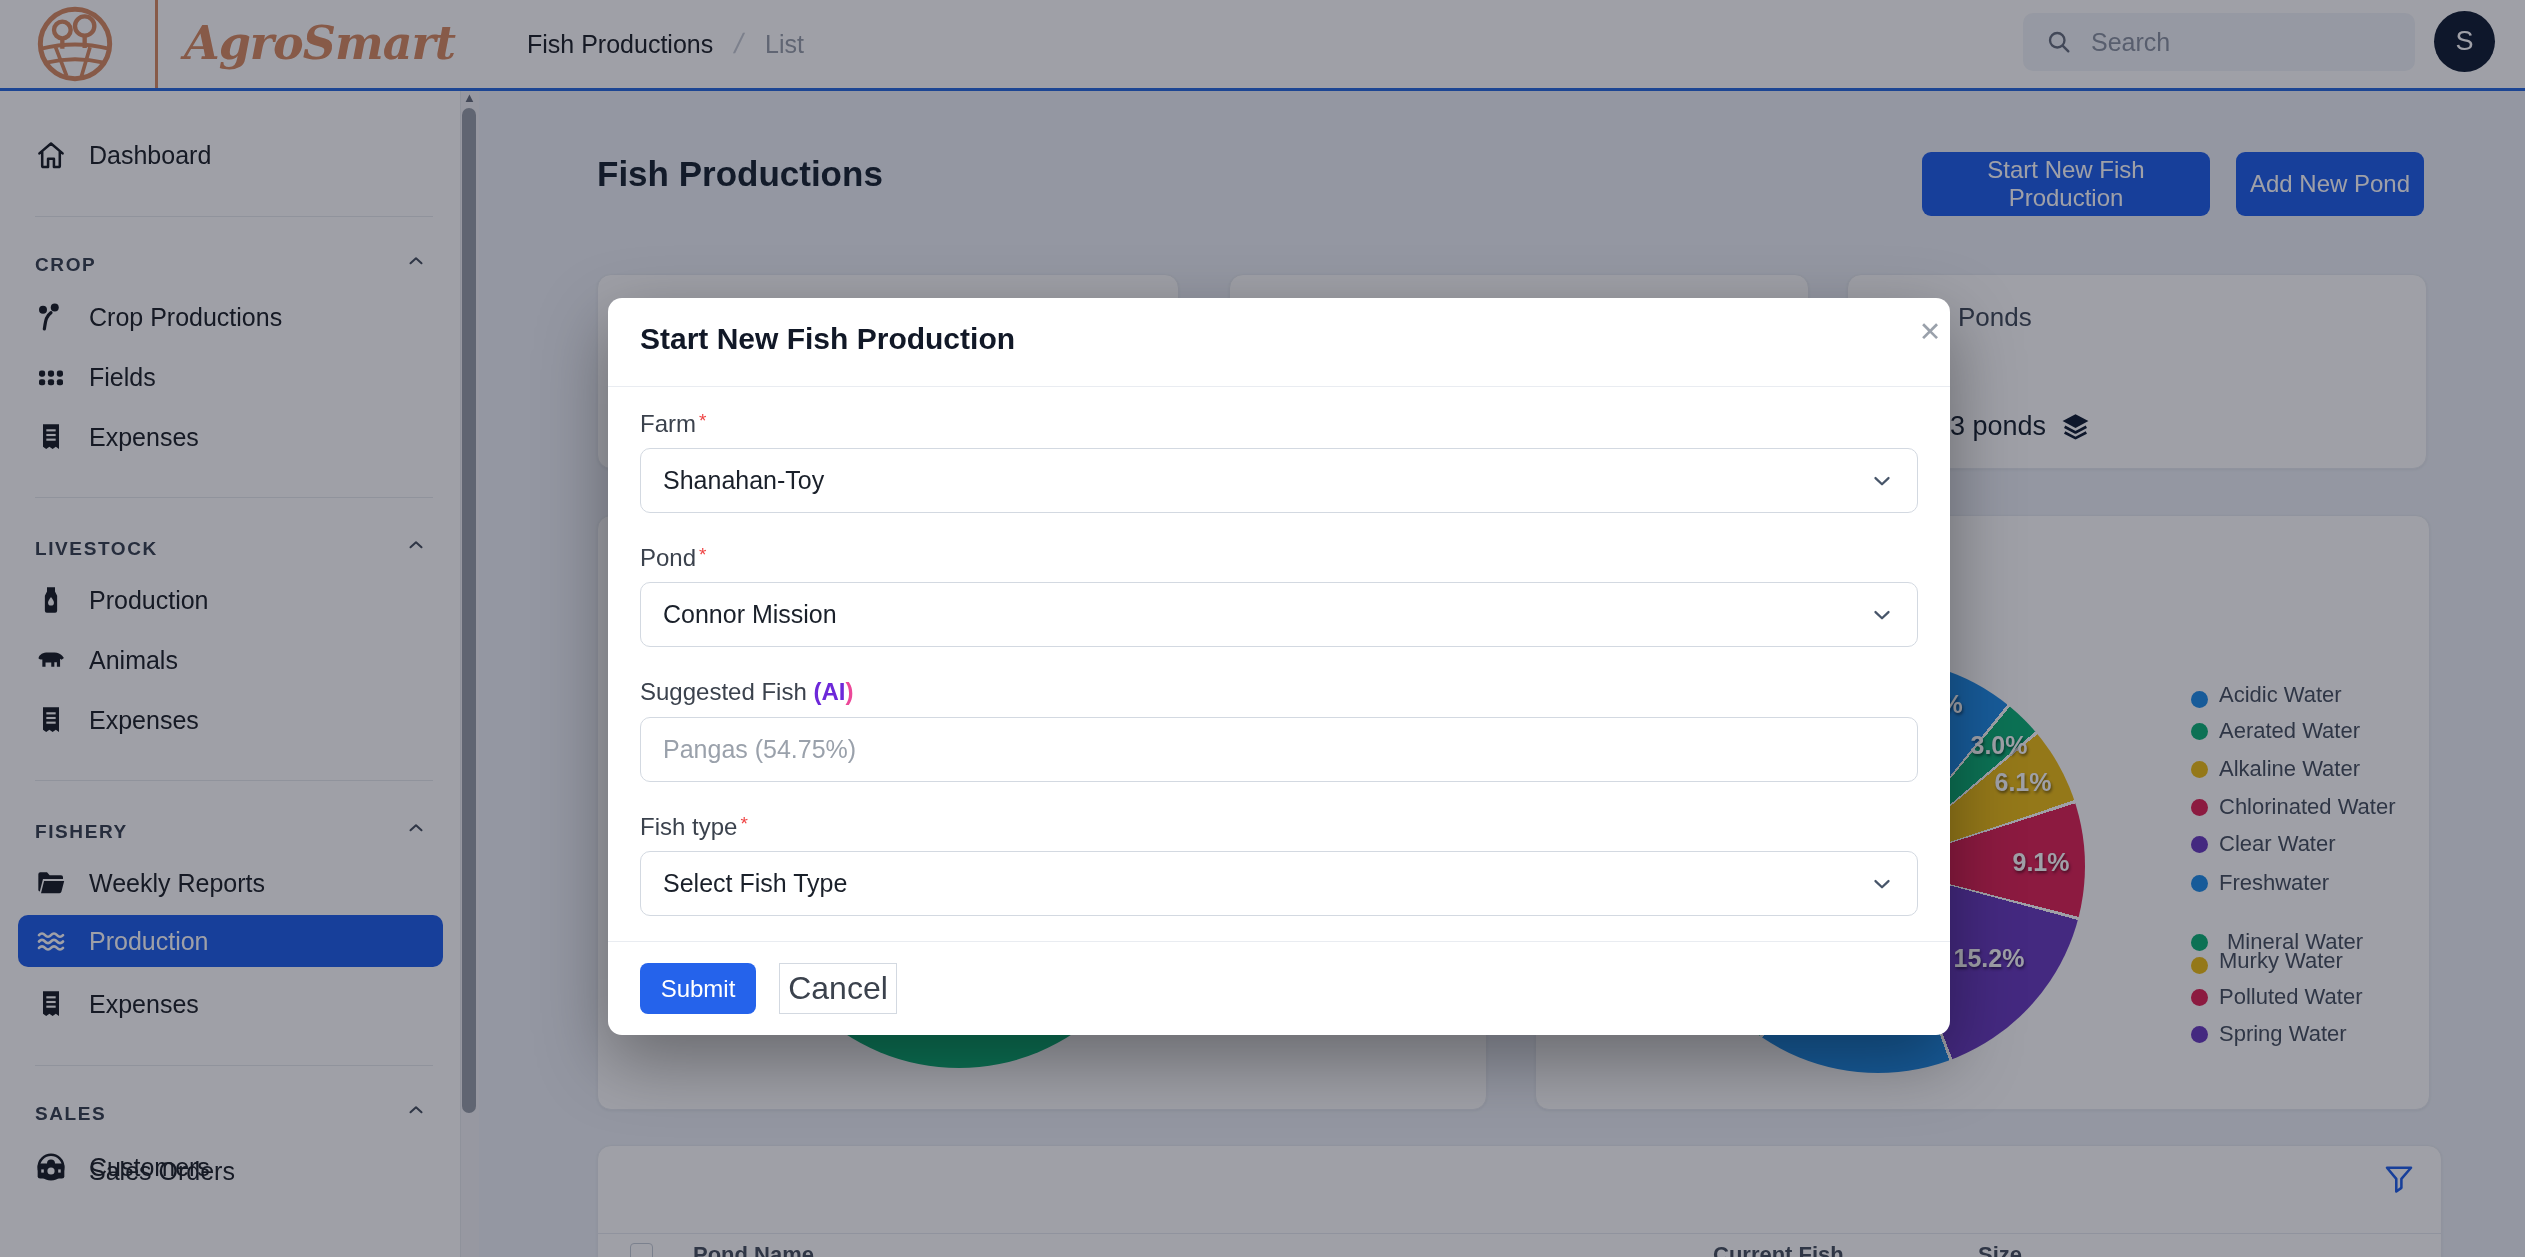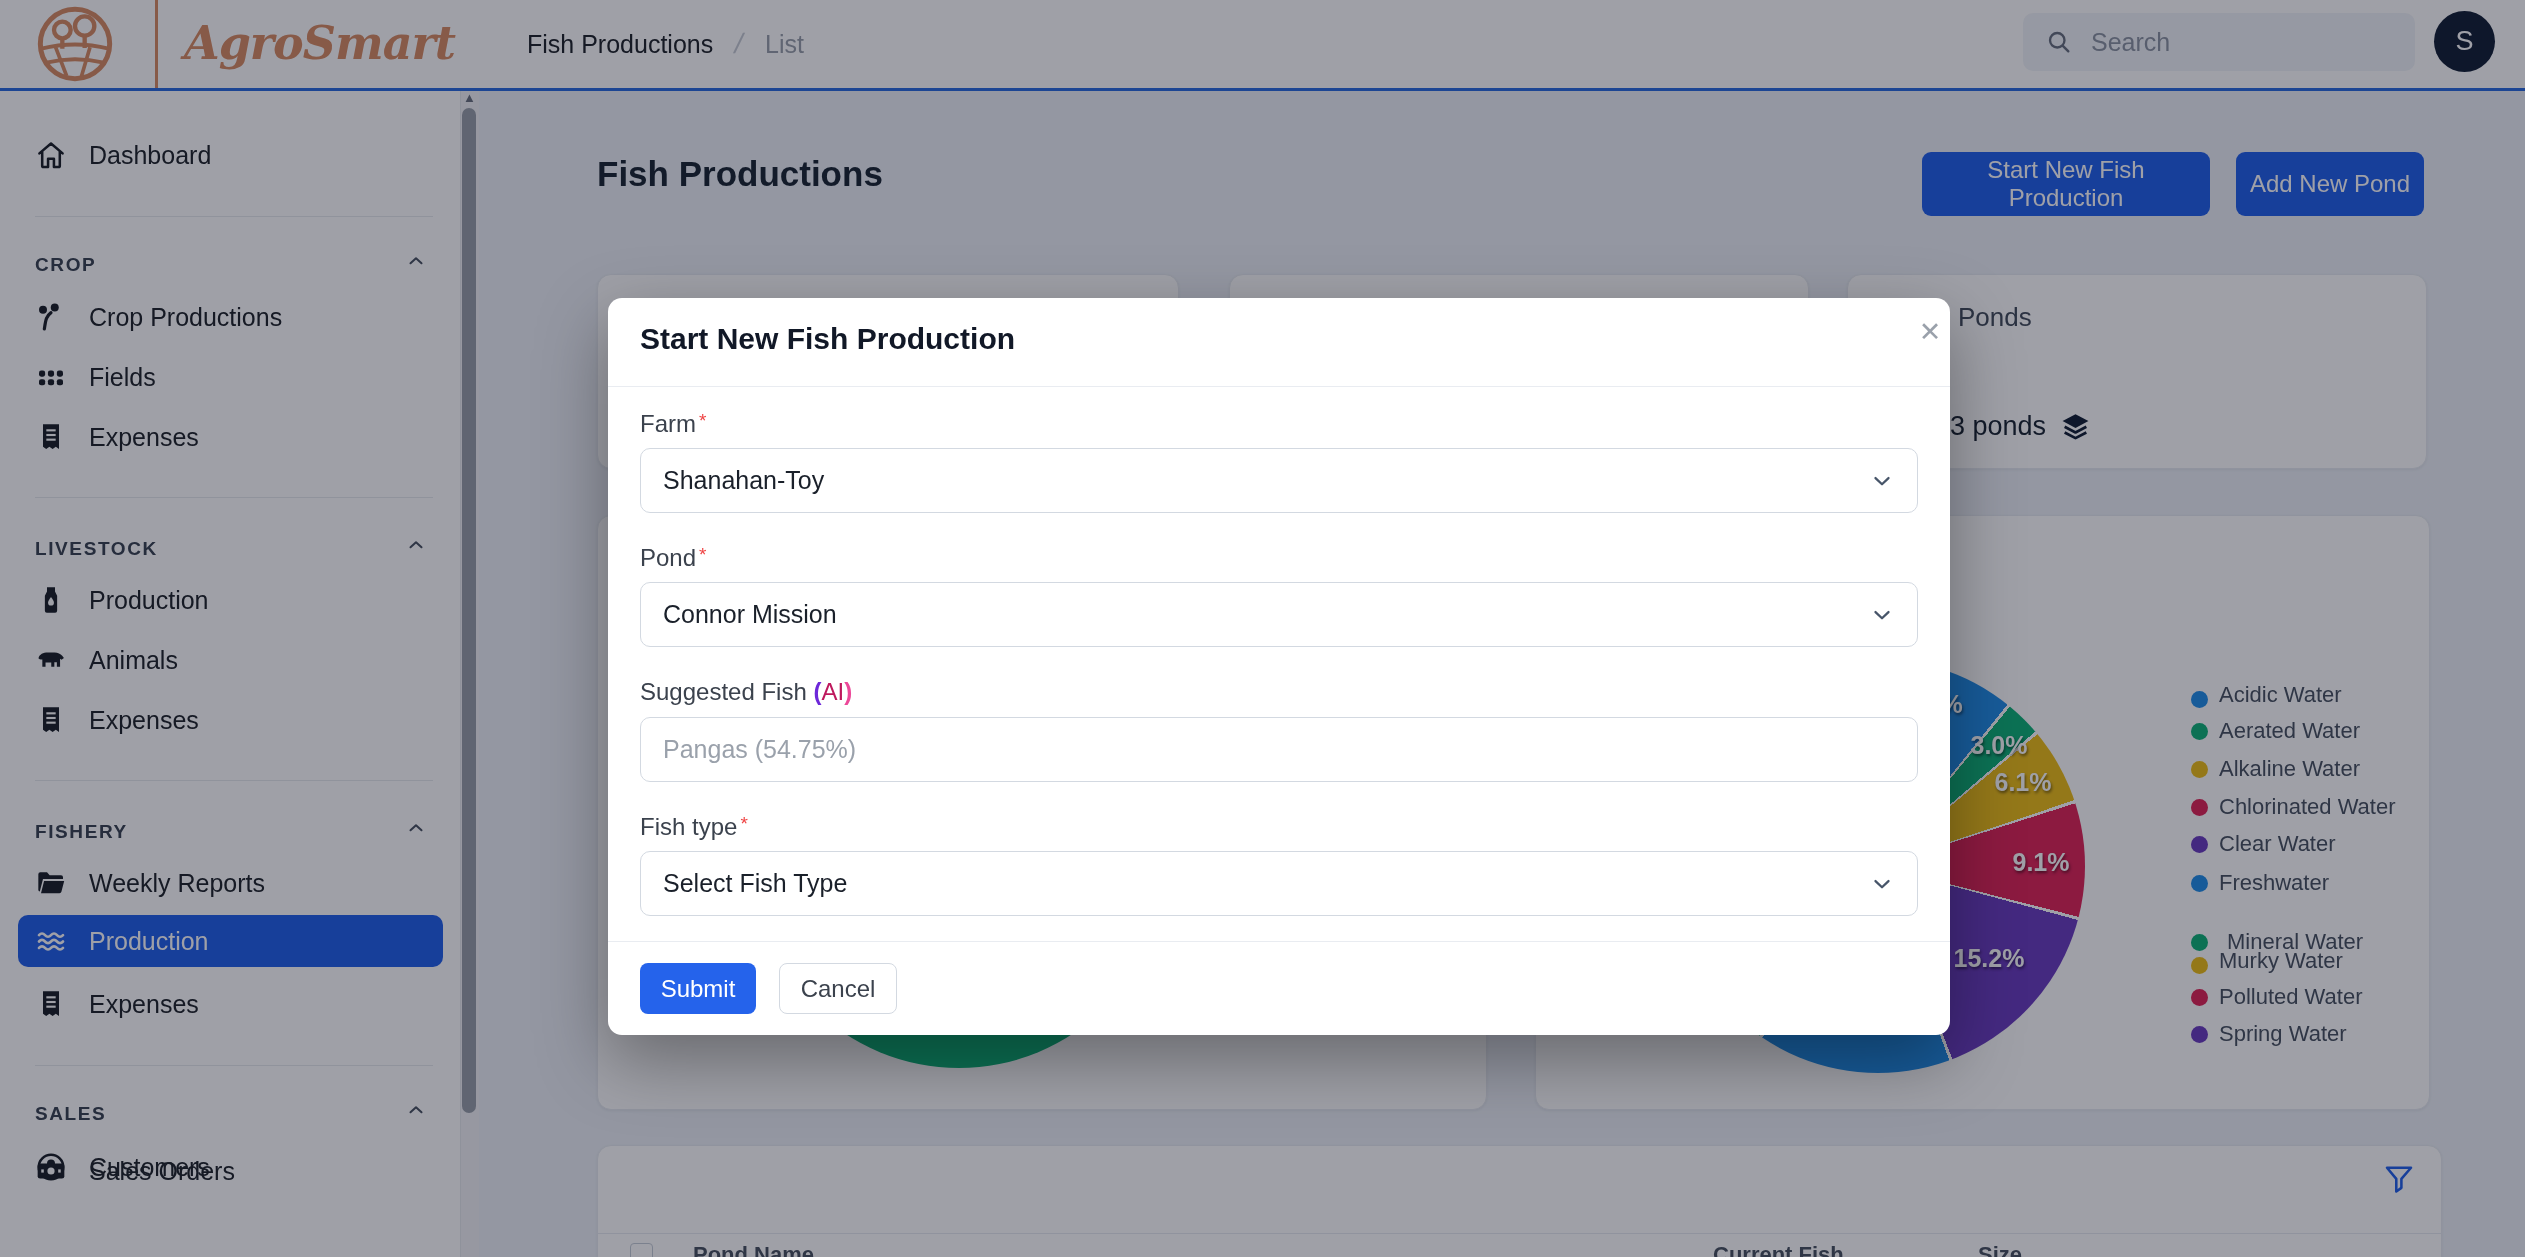--- a/index.html
+++ b/index.html
@@ -73,27 +73,27 @@
   .req{color:#ef4444;font-size:19px;vertical-align:top;margin-left:3px;}
   .fsel{position:absolute;left:32px;width:1278px;height:65px;border:1.5px solid #d3d9e1;border-radius:10px;
         background:#fff;display:flex;align-items:center;cursor:pointer;box-sizing:border-box;}
   .fsel .val{margin-left:22px;font-size:25px;color:#1a202a;}
   .fsel .chev{position:absolute;right:22px;width:26px;height:26px;}
   .finput{position:absolute;left:32px;width:1278px;height:65px;border:1.5px solid #d3d9e1;border-radius:10px;
         background:#fff;box-sizing:border-box;padding:0 22px;font-size:25px;color:#1a202a;outline:none;
         font-family:"Liberation Sans",sans-serif;}
   .finput::placeholder{color:#9aa1ab;}
   .ai-open{color:#6d28d9;font-weight:bold;}
-  .ai-mid{color:#be185d;font-weight:normal;}
+  .ai-mid{color:#6d28d9;font-weight:bold;}
   .ai-close{color:#ec4899;font-weight:bold;}
   .m-fdiv{position:absolute;left:0;top:643px;width:100%;height:1px;background:#e9ecf1;}
   .btn-submit{position:absolute;left:32px;top:665px;width:116px;height:51px;border:0;border-radius:8px;
         background:#2563eb;color:#fff;font-size:24px;cursor:pointer;font-family:"Liberation Sans",sans-serif;}
-  .btn-cancel{position:absolute;left:171px;top:665px;width:118px;height:51px;border:1.5px solid #d3d9e1;border-radius:8px;
-        background:#fff;color:#3b424d;font-size:24px;cursor:pointer;font-family:"Liberation Sans",sans-serif;}
+  .btn-cancel{position:absolute;left:171px;top:665px;width:118px;height:51px;border:1.5px solid #d3d9e1;border-radius:0;
+        background:#fff;color:#3b424d;font-size:32px;cursor:pointer;font-family:"Liberation Sans",sans-serif;}
 </style>
 </head>
 <body>
 
 <div class="app">
 
   <div class="main">
     <div class="pgtitle">Fish Productions</div>
     <button class="actbtn" style="left:1444px;width:288px;">Start New Fish Production</button>
     <button class="actbtn" style="left:1758px;width:188px;">Add New Pond</button>

